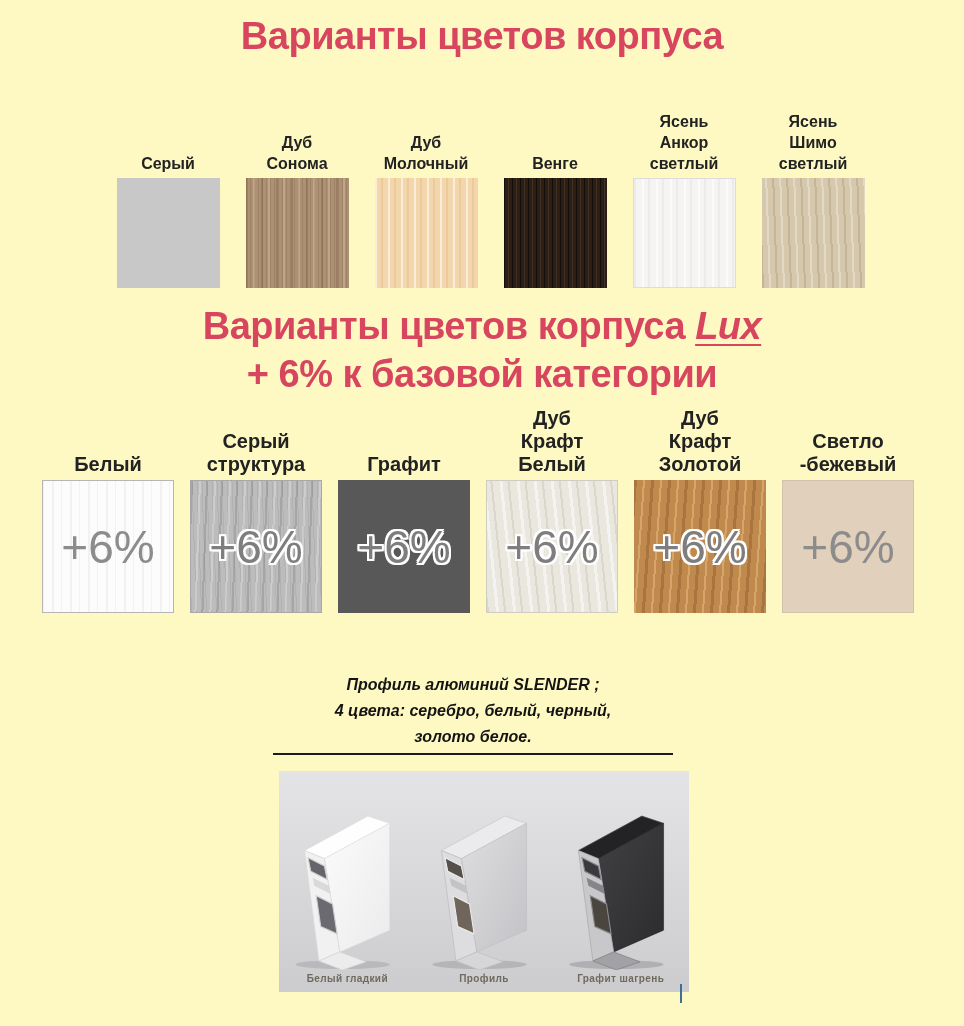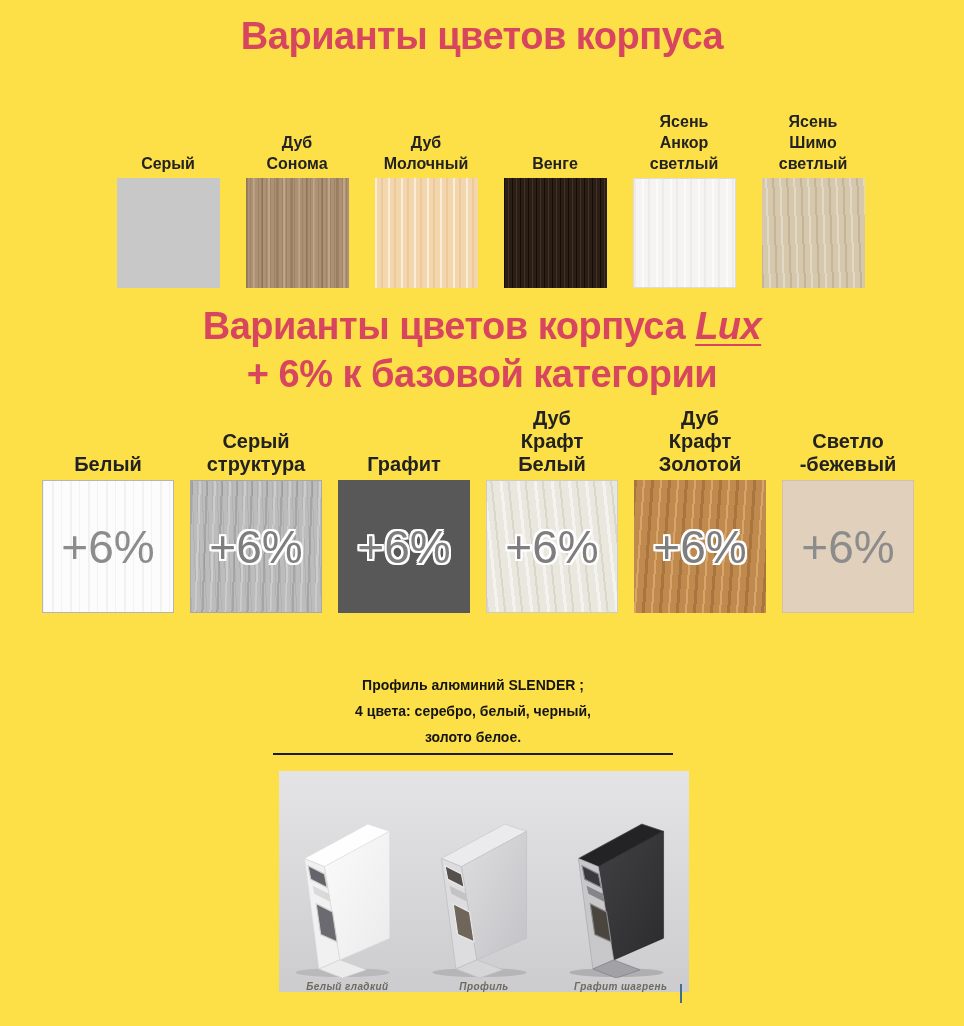--- a/index.html
+++ b/index.html
@@ -1,18 +1,18 @@
 <!DOCTYPE html>
 <html><head>
 <meta charset="utf-8">
 <style>
   html,body{margin:0;padding:0;background:#ffffff;}
   .canvas{
     position:relative;width:964px;height:1026px;margin:0 auto;
-    background:#fde047;overflow:hidden;
+    background:#fef9c3;overflow:hidden;
     font-family:"Liberation Sans",sans-serif;
   }
   
   .sec-title{
     position:absolute;left:0;width:100%;text-align:center;
     color:#d8455f;font-weight:700;font-size:38px;line-height:48px;
     letter-spacing:-0.5px;
   }
   .t-basic{top:12px;}
   .t-lux{top:302px;}
@@ -91,28 +91,28 @@
     font-weight:400;user-select:none;
   }
   .plus.halo{
     color:#7e7e7e;
     text-shadow:-2px -2px 0 #ffffff,2px -2px 0 #ffffff,-2px 2px 0 #ffffff,2px 2px 0 #ffffff,
       -2px 0 0 #ffffff,2px 0 0 #ffffff,0 -2px 0 #ffffff,0 2px 0 #ffffff;
   }
   
   .ph-heading{
     position:absolute;left:0;top:672px;width:946px;text-align:center;
-    color:#141414;font-weight:700;
-    font-size:14px;line-height:26px;white-space:pre-line;
+    color:#141414;font-weight:700;font-style:italic;
+    font-size:16px;line-height:26px;white-space:pre-line;
   }
   .ph-rule{position:absolute;left:273px;top:753px;width:400px;height:2px;background:#1c1c1c;}
   .photo{
     position:absolute;left:279px;top:771px;width:410px;height:221px;box-sizing:border-box;
     background:linear-gradient(180deg,#e4e4e6 0%,#d7d7da 55%,#cccccf 100%);
-    display:flex;align-items:flex-end;gap:4px;padding:0 2px 0 2px;font-style:italic;
+    display:flex;align-items:flex-end;gap:4px;padding:0 2px 8px 2px;
   }
   .photo figure{flex:1;display:flex;flex-direction:column;align-items:center;margin:0;}
   .photo figcaption{
     font-size:10px;font-weight:700;color:#6e6a5e;letter-spacing:.4px;margin-top:3px;
     white-space:nowrap;
   }
   .profile{width:118px;height:172px;}
   .caret{position:absolute;left:680px;top:984px;width:2px;height:19px;background:#3e6f94;}
 </style>
 </head>

